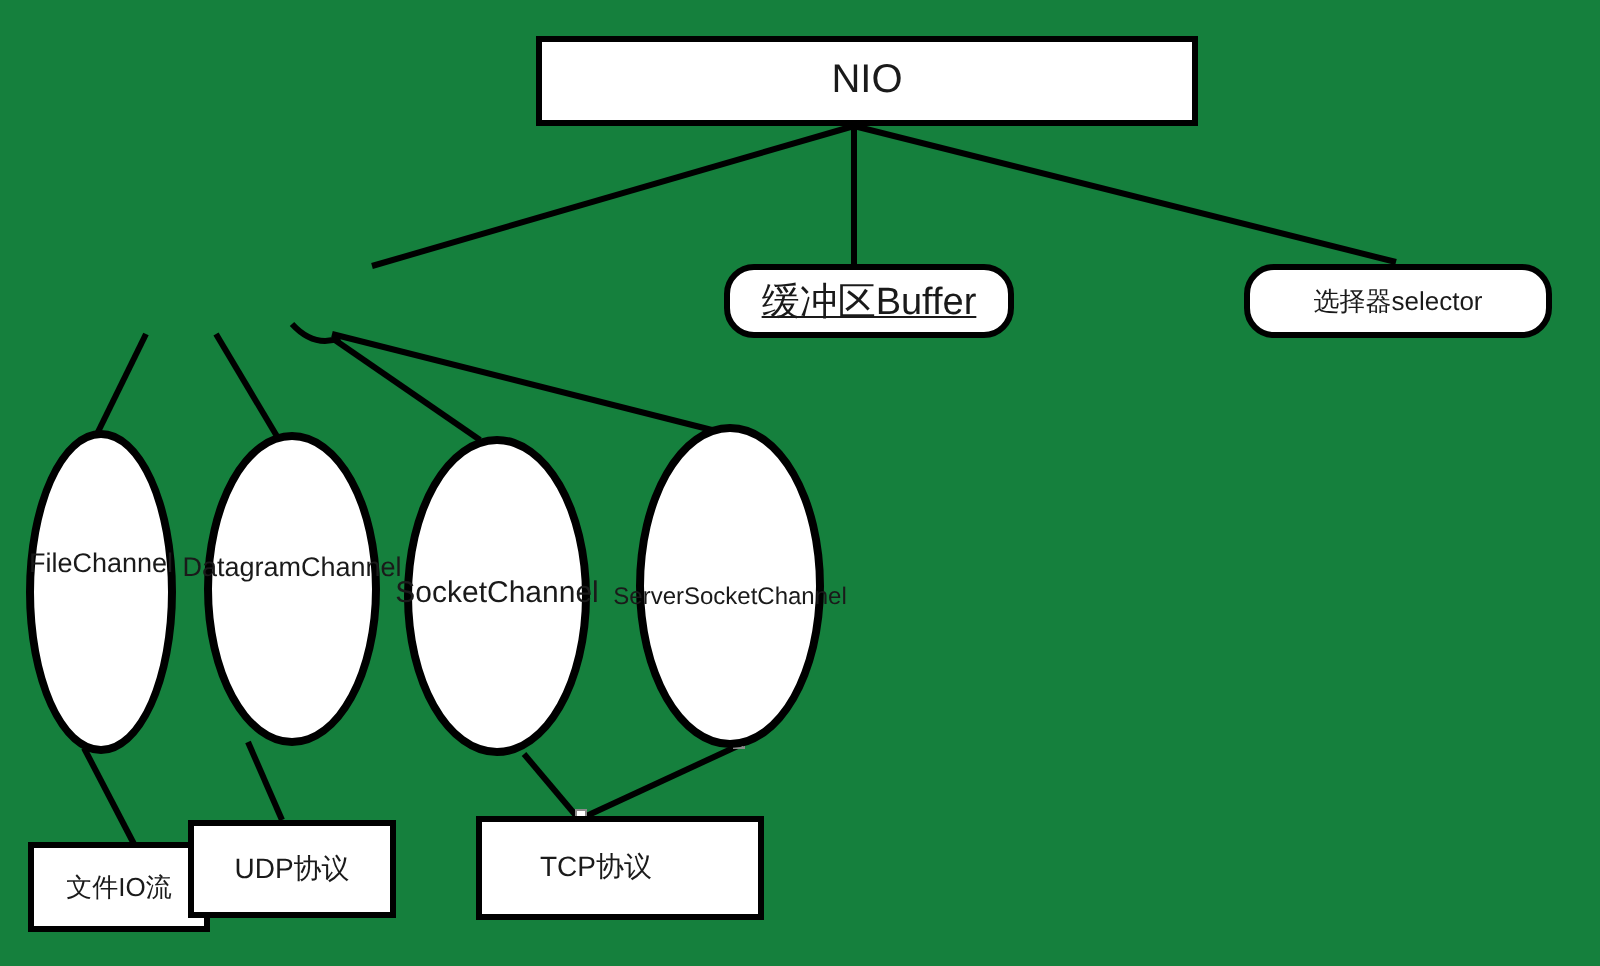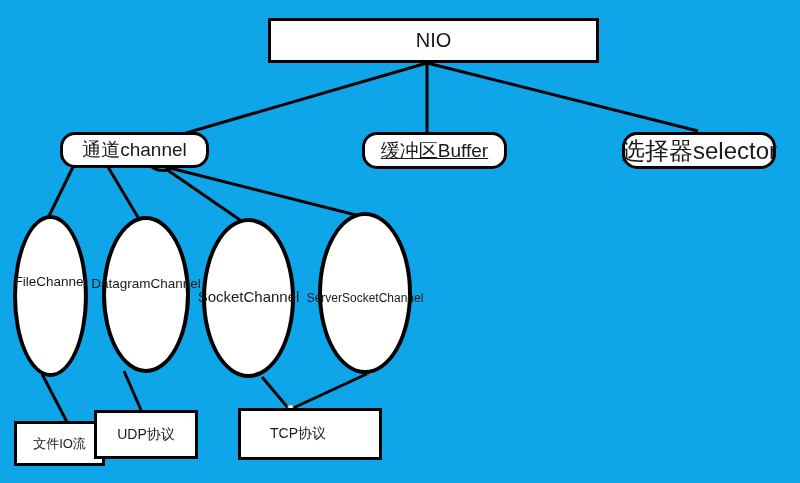--- a/index.html
+++ b/index.html
@@ -4,21 +4,21 @@
 <style>
   html, body {
     margin: 0;
     padding: 0;
     background: #ffffff;
   }
   .canvas {
     position: relative;
     width: 800px;
     height: 483px;
-    background: #0ea5e9;
+    background: #15803d;
     overflow: hidden;
     font-family: "Liberation Sans", "DejaVu Sans", sans-serif;
     color: #1a1a1a;
   }
   .connector-layer {
     position: absolute;
     left: 0;
     top: 0;
     width: 800px;
     height: 483px;
@@ -41,21 +41,21 @@
     border-width: 4px;
   }
   .label {
     white-space: nowrap;
   }
 
   
   #node-nio       { left: 268px; top: 18px;  width: 331px; height: 45px; font-size: 20px; }
   #node-channel   { left: 60px;  top: 132px; width: 149px; height: 36px; font-size: 19px; }
   #node-buffer    { left: 362px; top: 132px; width: 145px; height: 37px; font-size: 19px; text-decoration: underline; }
-  #node-selector  { left: 622px; top: 132px; width: 154px; height: 37px; font-size: 24px; }
+  #node-selector  { left: 622px; top: 132px; width: 154px; height: 37px; font-size: 13px; }
 
   #node-filechannel         { left: 13px;   top: 215px; width: 75px; height: 162px; font-size: 13.5px; }
   #node-datagramchannel     { left: 102px; top: 216px; width: 88px; height: 157px; font-size: 13.5px; }
   #node-socketchannel       { left: 202px; top: 218px; width: 93px; height: 160px; font-size: 15px;   }
   #node-serversocketchannel { left: 318px; top: 212px; width: 94px; height: 162px; font-size: 12px;   }
 
   #node-filechannel .label         { transform: translateY(-15px); }
   #node-datagramchannel .label     { transform: translateY(-11px); }
   #node-socketchannel .label       { transform: translateY(-2px);  }
   #node-serversocketchannel .label { transform: translateY(-4px); margin-top: 18px;  }
@@ -89,23 +89,20 @@
     <g fill="#ffffff" stroke="#8a8a8a" stroke-width="1">
       <rect x="367" y="369" width="5" height="5"></rect>
       <rect x="288" y="405" width="5" height="5"></rect>
     </g>
   </svg>
 
   <div class="node" id="node-nio">
     <span class="label">NIO</span>
   </div>
 
-  <div class="node rounded" id="node-channel">
-    <span class="label">通道channel</span>
-  </div>
   <div class="node rounded" id="node-buffer">
     <span class="label">缓冲区Buffer</span>
   </div>
   <div class="node rounded" id="node-selector">
     <span class="label">选择器selector</span>
   </div>
 
   <div class="node ellipse" id="node-filechannel">
     <span class="label">FileChannel</span>
   </div>

